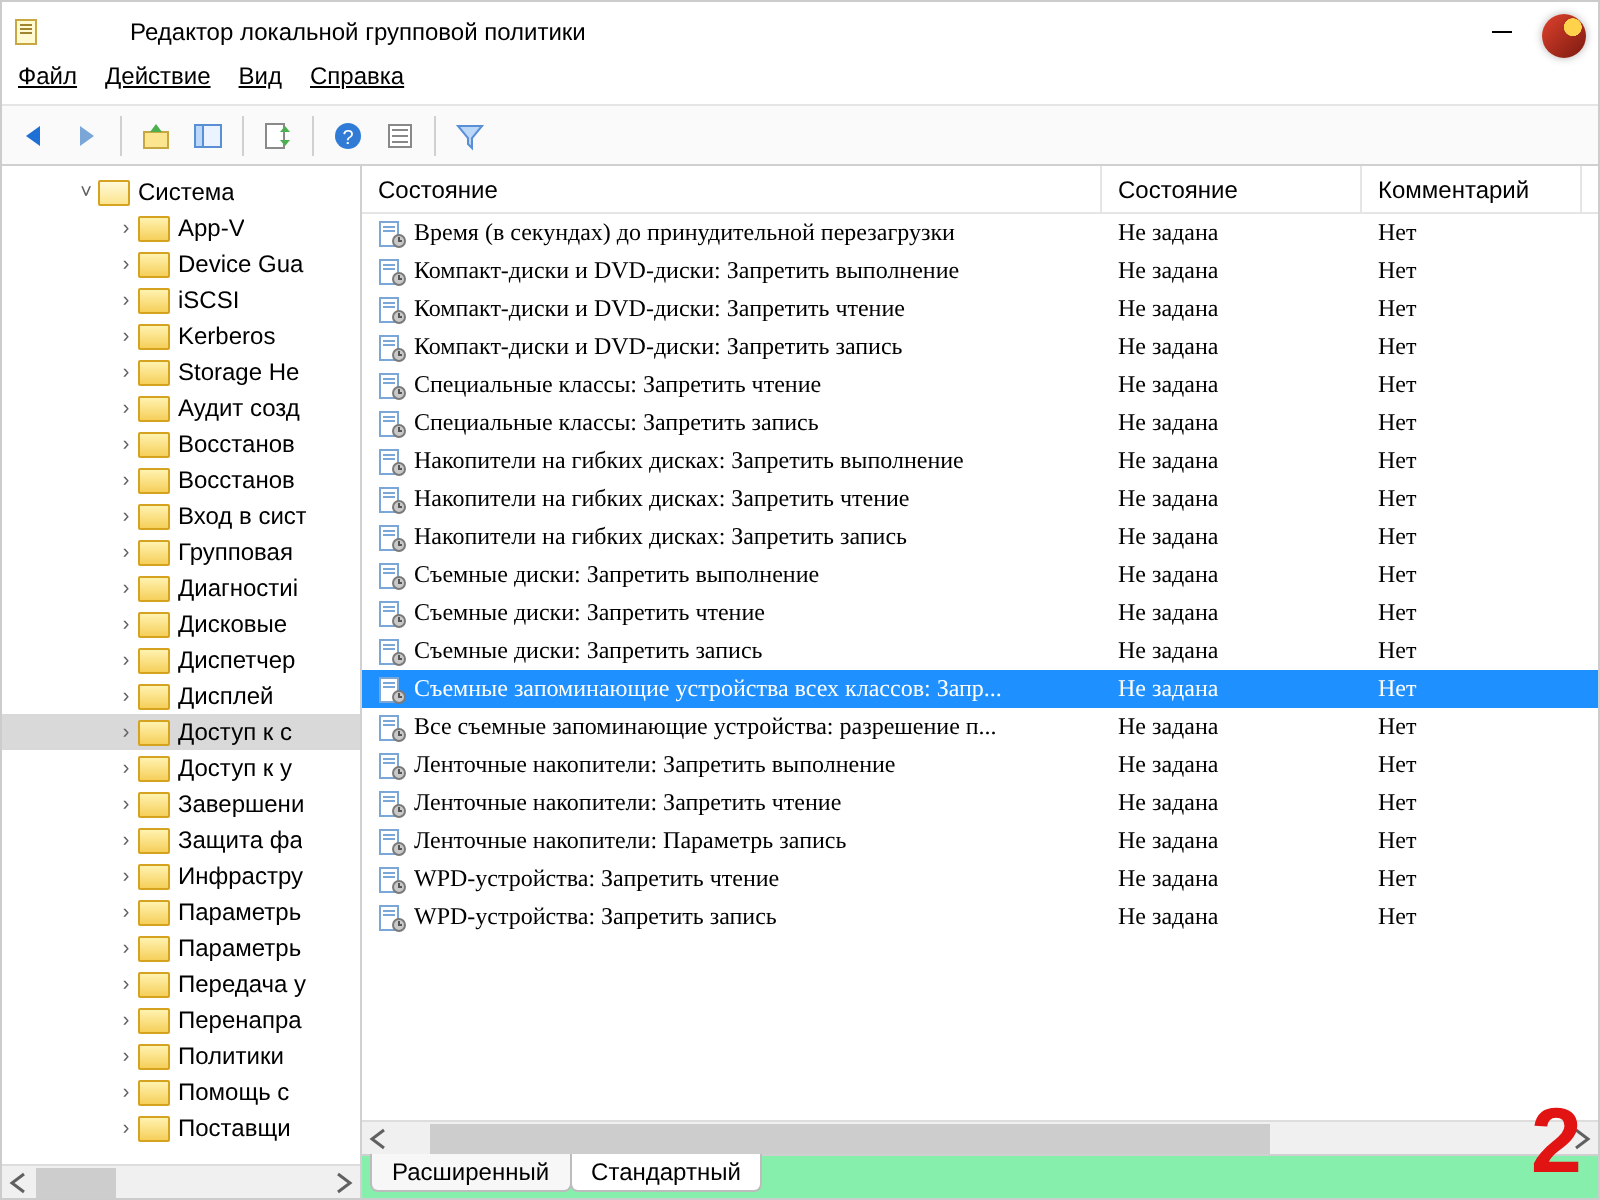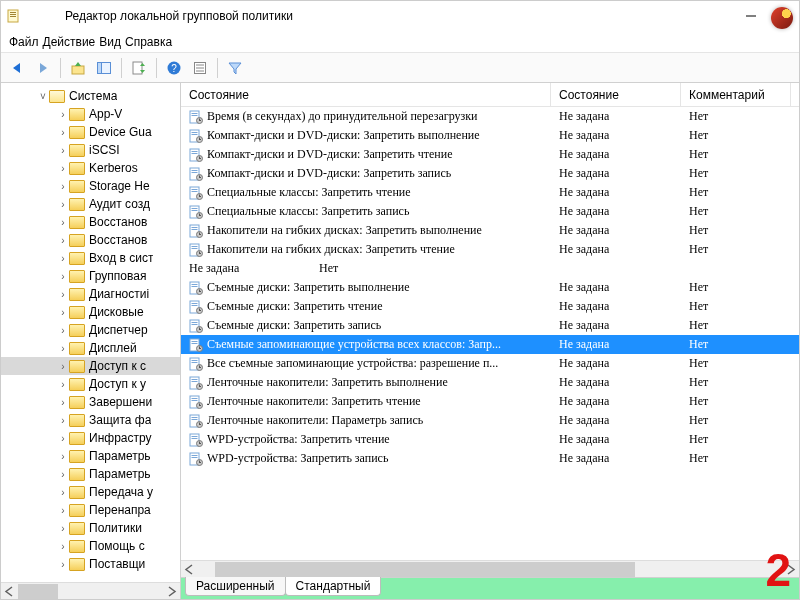--- a/index.html
+++ b/index.html
@@ -8,21 +8,21 @@
 
   
   .titlebar { height:30px; display:flex; align-items:center; padding:0 6px; }
   .titlebar .app-icon { width:16px; height:16px; margin-right:6px; display:flex; align-items:center; justify-content:center; }
   .titlebar .title { flex:1; font-size:12px;margin-left:36px; }
   .titlebar .win-controls { display:flex; gap:18px; align-items:center; padding-right:6px; }
   .win-controls span { width:12px; height:12px; display:inline-flex; align-items:center; justify-content:center; cursor:default; }
   .logo { position:absolute; right:6px; top:6px; width:22px; height:22px; border-radius:50%; background: radial-gradient(circle at 70% 30%, #FFD24C 0%, #FFD24C 20%, transparent 21%), linear-gradient(135deg,#E0412C 0%, #7A1A10 100%); box-shadow:0 0 4px rgba(0,0,0,0.3); }
 
   
-  .menubar { height:22px; display:flex; align-items:center; gap:4px; padding:0 8px; border-bottom:1px solid #e5e5e5; }
+  .menubar { height:22px; display:flex; align-items:flex-start; gap:14px; padding:0 8px; border-bottom:1px solid #e5e5e5;text-decoration:underline; }
   .menubar span { cursor:default; }
 
   
   .toolbar { height:30px; border-bottom:1px solid #d0d0d0; display:flex; align-items:center; gap:2px; padding:0 4px; background:#fafafa; }
   .tb-btn { width:24px; height:24px; display:flex; align-items:center; justify-content:center; border:1px solid transparent; }
   .tb-sep { width:1px; height:20px; background:#d0d0d0; margin:0 3px; }
 
   
   .main { flex:1; display:flex; min-height:0; }
   .tree-pane { width:180px; border-right:1px solid #d0d0d0; overflow:hidden; position:relative; display:flex; flex-direction:column; }
@@ -439,20 +439,33 @@
                   <rect x="10" y="8.5" width="1" height="2.5" fill="#555"></rect>
                   <rect x="10" y="10" width="2" height="1" fill="#555"></rect>
                 </svg>
               </span>
               <span>Накопители на гибких дисках: Запретить чтение</span>
             </div>
             <div class="cell" style="width:130px">Не задана</div>
             <div class="cell" style="width:110px">Нет</div>
           </div>
           <div class="row">
+            <div class="cell name" style="width:370px">
+              <span class="policy-icon">
+                <svg width="14" height="14" viewBox="0 0 14 14">
+                  <rect x="1" y="1" width="9" height="12" fill="#fff" stroke="#7aa7d8"></rect>
+                  <rect x="2.5" y="3" width="6" height="1" fill="#7aa7d8"></rect>
+                  <rect x="2.5" y="5" width="6" height="1" fill="#7aa7d8"></rect>
+                  <circle cx="10.5" cy="10.5" r="3" fill="#c9c9c9" stroke="#7a7a7a"></circle>
+                  <rect x="10" y="8.5" width="1" height="2.5" fill="#555"></rect>
+                  <rect x="10" y="10" width="2" height="1" fill="#555"></rect>
+                </svg>
+              </span>
+              <span>Накопители на гибких дисках: Запретить запись</span>
+            </div>
             <div class="cell" style="width:130px">Не задана</div>
             <div class="cell" style="width:110px">Нет</div>
           </div>
           <div class="row">
             <div class="cell name" style="width:370px">
               <span class="policy-icon">
                 <svg width="14" height="14" viewBox="0 0 14 14">
                   <rect x="1" y="1" width="9" height="12" fill="#fff" stroke="#7aa7d8"></rect>
                   <rect x="2.5" y="3" width="6" height="1" fill="#7aa7d8"></rect>
                   <rect x="2.5" y="5" width="6" height="1" fill="#7aa7d8"></rect>

